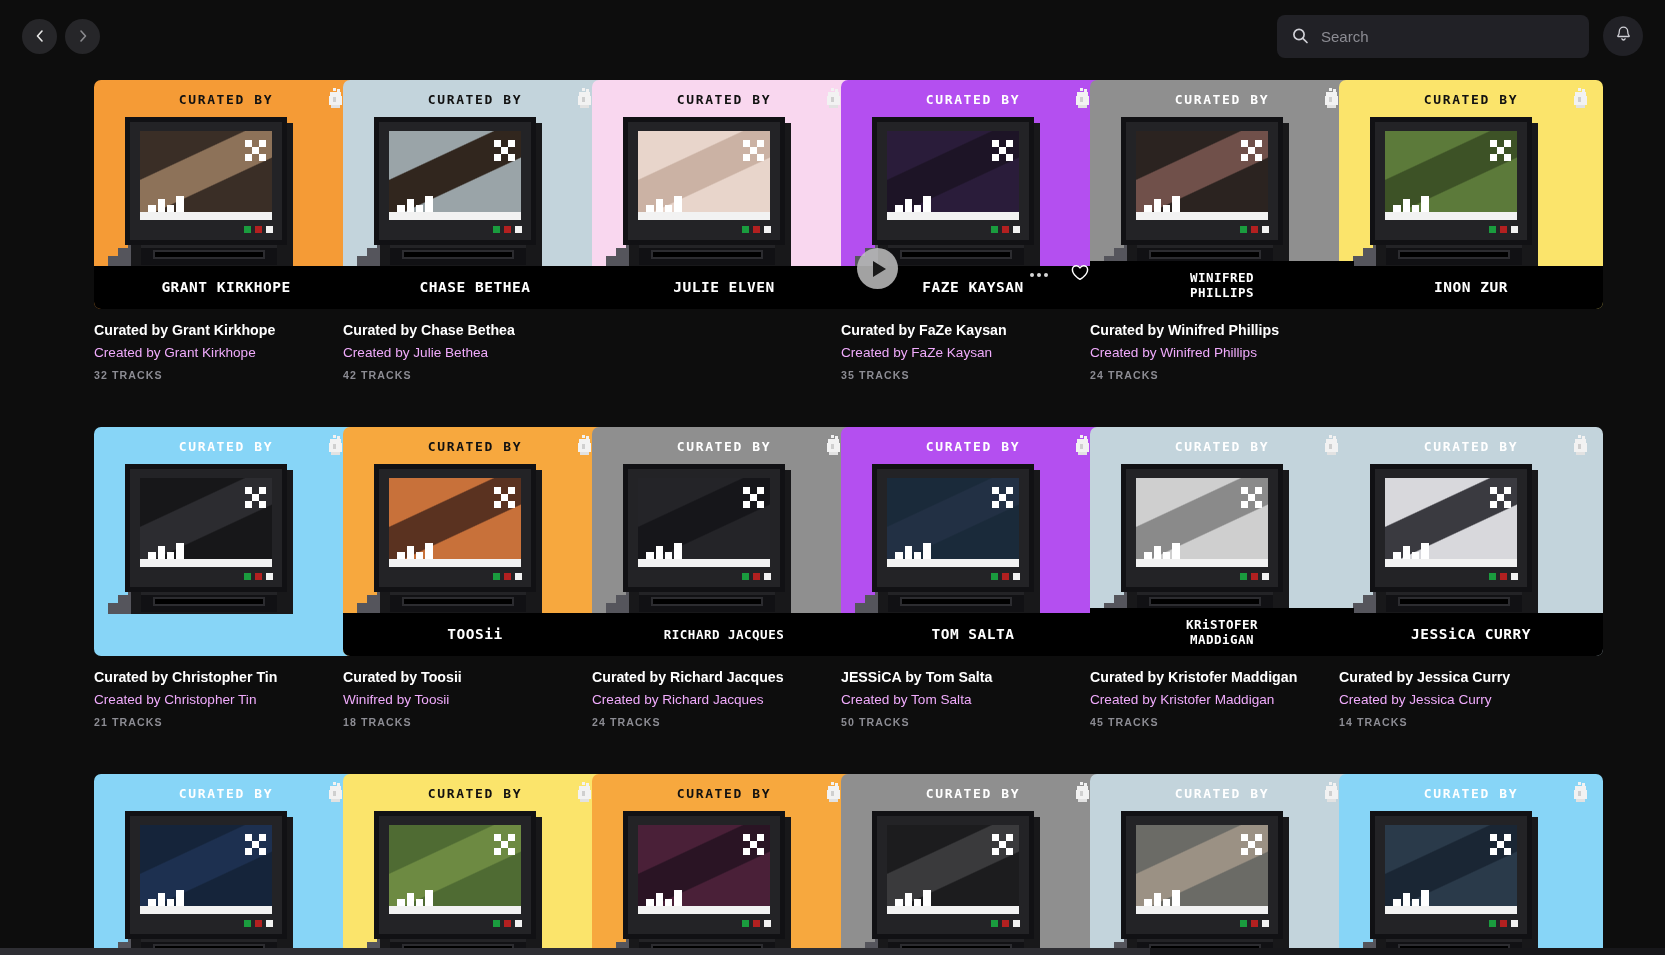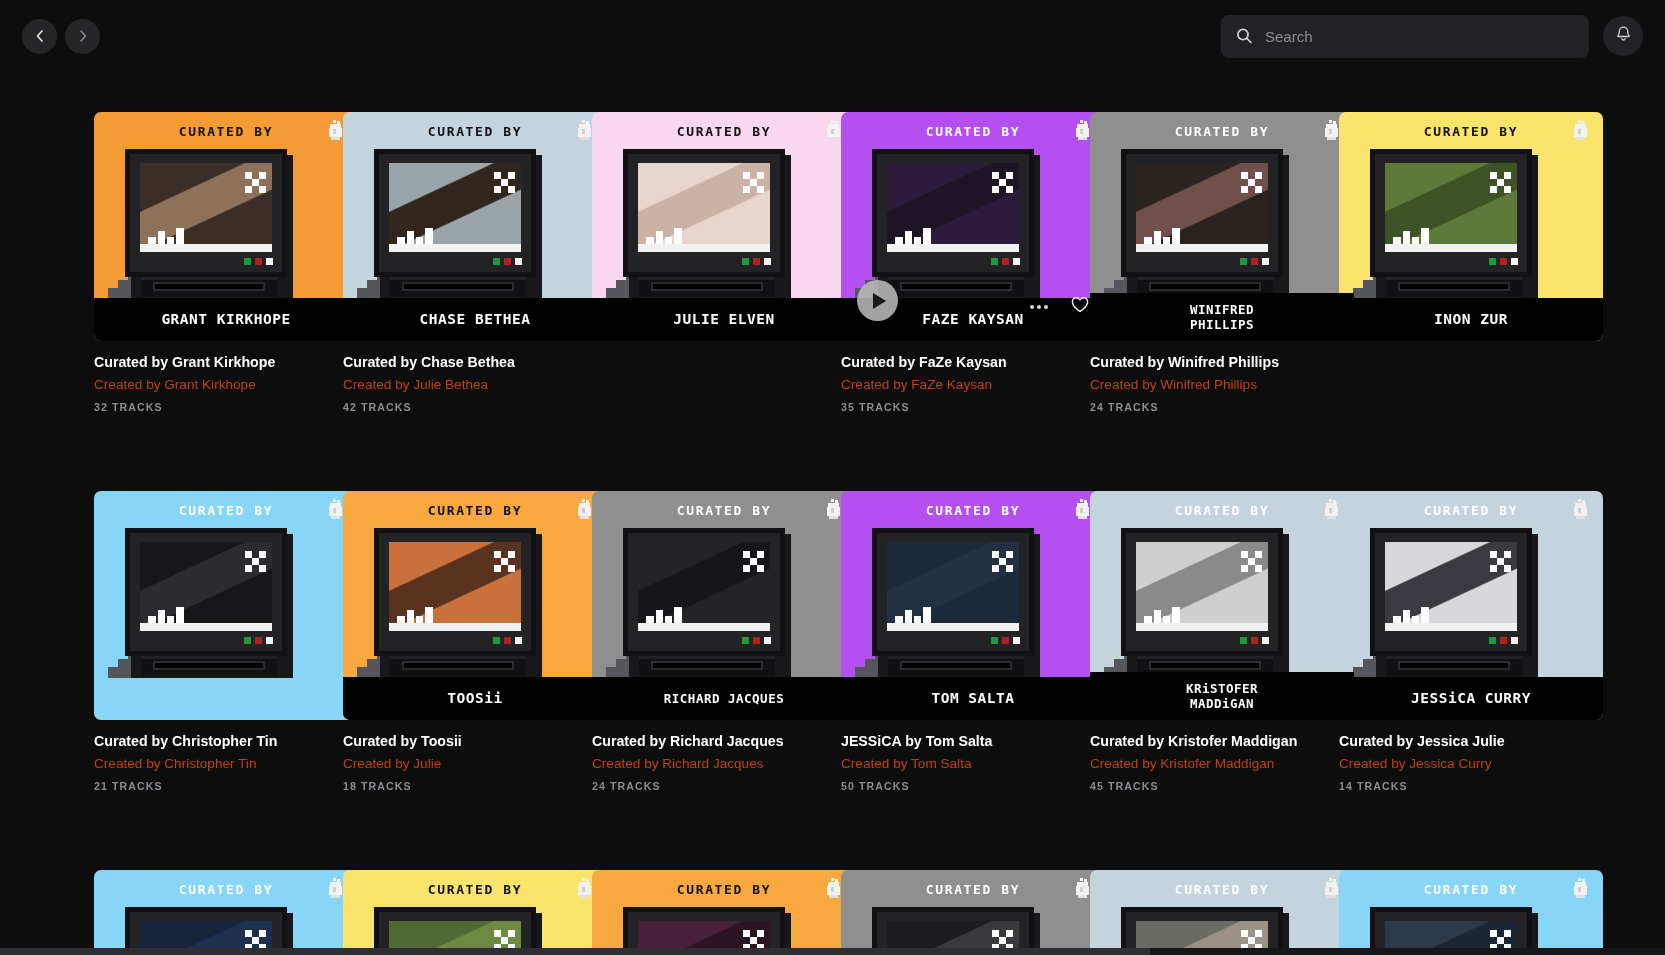--- a/index.html
+++ b/index.html
@@ -29,21 +29,21 @@
   .nav-btn svg { display: block; }
   .nav-btn.back svg path { stroke: #e8e8e8; }
   .nav-btn.fwd svg path { stroke: #8b8b8f; }
 
   .topbar-right {
     margin-left: auto; display: flex; align-items: center; gap: 14px;
     margin-right: 22px;
   }
   .search-wrap {
     position: relative;
-    width: 368px; height: 43px;
+    width: 312px; height: 43px;
   }
   .search-input {
     width: 100%; height: 100%;
     background: #212126;
     border: none; border-radius: 8px;
     padding: 0 14px 0 44px;
     color: #e8e8e8;
     font-size: 15px;
     font-family: "Liberation Sans", sans-serif;
     outline: none;
@@ -75,21 +75,20 @@
     row-gap: 46px;
     padding: 8px 0 0 94px;
   }
   .card { width: 229px; cursor: pointer; position: relative; }
 
   .art {
     position: relative;
     width: 264px; height: 229px;
     border-radius: 7px;
     overflow: hidden;
-    margin-top: 32px;
   }
   .art-bg { position: absolute; inset: 0; }
 
   
   .curated-label {
     position: absolute; top: 12px; left: 0; right: 0;
     text-align: center;
     font-family: "DejaVu Sans Mono", monospace;
     font-size: 13px;
     font-weight: bold;
@@ -216,21 +215,21 @@
   }
 
   
   .meta { padding-top: 13px; }
   .meta .title {
     font-size: 14.2px; font-weight: bold;
     color: #ffffff; line-height: 17px;
     white-space: nowrap; overflow: hidden; text-overflow: ellipsis;
   }
   .meta .sub {
-    font-size: 13.6px; color: #c2410c;
+    font-size: 13.6px; color: #f0abfc;
     margin-top: 5px; line-height: 17px;
     white-space: nowrap; overflow: hidden; text-overflow: ellipsis;
   }
   .meta .tracks {
     font-size: 10.6px; color: #8c8c93;
     margin-top: 8px; letter-spacing: 1.1px;
     font-weight: 600;
   }
 
   
@@ -813,21 +812,21 @@
       </div>
 
       <div class="nameplate">
         <span>TOOSii</span>
       </div>
 
     </div>
 
     <div class="meta">
       <div class="title">Curated by Toosii</div>
-      <div class="sub">Created by Julie</div>
+      <div class="sub">Winifred by Toosii</div>
       <div class="tracks">18 TRACKS</div>
     </div>
       </div>
       <div class="card">
     <div class="art">
       <div class="art-bg" style="background:#8f8f8f"></div>
 
       <div class="curated-label light">CURATED BY</div>
 
       <span class="flame">
@@ -1081,21 +1080,21 @@
         <div class="crt-slot"></div>
       </div>
 
       <div class="nameplate">
         <span>JESSiCA CURRY</span>
       </div>
 
     </div>
 
     <div class="meta">
-      <div class="title">Curated by Jessica Julie</div>
+      <div class="title">Curated by Jessica Curry</div>
       <div class="sub">Created by Jessica Curry</div>
       <div class="tracks">14 TRACKS</div>
     </div>
       </div>
       <div class="card">
     <div class="art">
       <div class="art-bg" style="background:#87d5f7"></div>
 
       <div class="curated-label light">CURATED BY</div>
 

